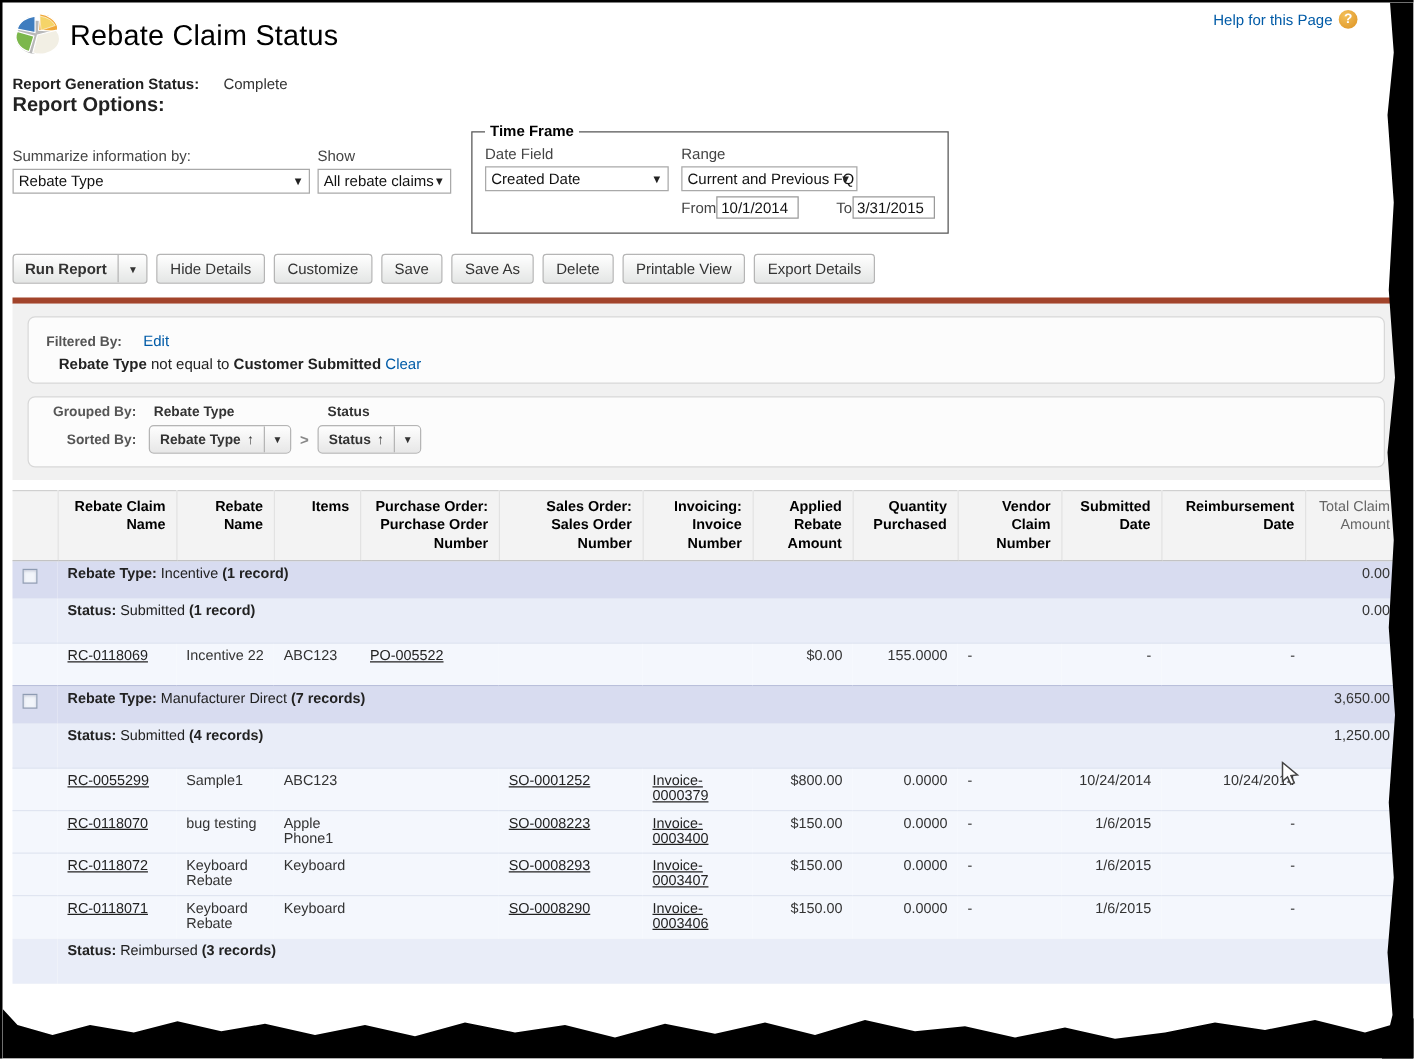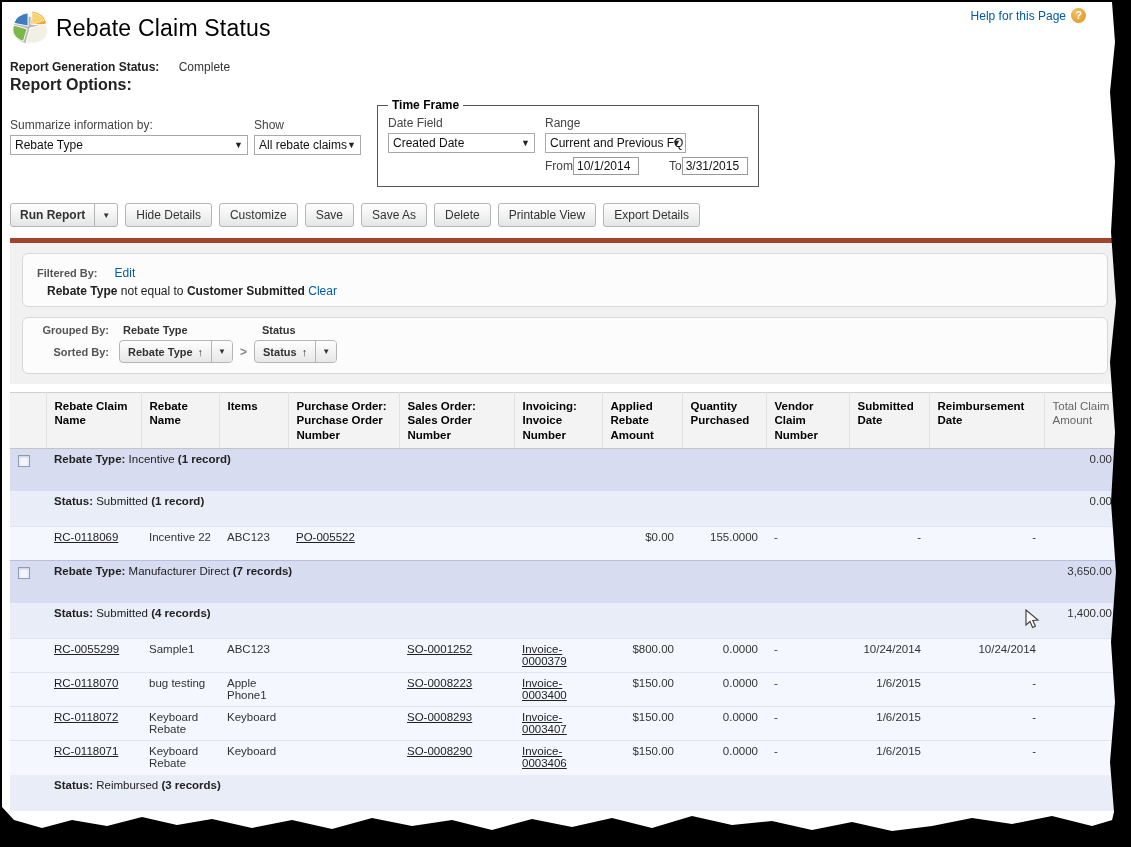--- a/index.html
+++ b/index.html
@@ -78,26 +78,26 @@
   .sort-btn { display:inline-flex; align-items:center; height:23px; border:1px solid #b5b5b5; border-radius:4px;
               overflow:hidden; background:linear-gradient(#fefefe,#e7e7e7); cursor:pointer; }
   .sort-main { padding:0 8px; font-size:11px; font-weight:bold; color:#333; display:flex; align-items:center; gap:5px; }
   .sort-caret { border-left:1px solid #b5b5b5; padding:0 6px; font-size:8px; color:#333; height:100%;
                 display:flex; align-items:center; background:linear-gradient(#fefefe,#e7e7e7); }
   .sort-sep { margin:0 7px; color:#888; font-weight:bold; font-size:12px; }
 
   
   table.report { margin-top:8px; width:1110px; border-collapse:collapse; table-layout:fixed;
                  font-size:11.5px; border-top:1px solid #d0d0d0; }
-  table.report th { background:#f3f3f3; font-weight:bold; color:#000; text-align:left; vertical-align:top;
+  table.report th { background:#f3f3f3; font-weight:bold; color:#000; text-align:right; vertical-align:top;
                     padding:6px 8px; border-bottom:1px solid #c3c3c3; border-right:1px solid #e2e2e2;
                     font-size:11.5px; line-height:1.25; }
   table.report th:last-child { border-right:none; color:#666; font-weight:normal; }
   table.report td { padding:4px 8px; vertical-align:top; }
-  tr.group-band td { background:#d8dcf0; border-top:1px solid #b9bfdb; height:42px; }
+  tr.group-band td { background:#d8dcf0; border-top:1px solid #b9bfdb; height:30px; }
   tr.status-band td { background:#e9edf8; height:36px; }
   tr.data-row td { background:#f4f7fd; border-top:1px solid #e0e5f1; height:34px; }
   td.band-total { text-align:right; vertical-align:bottom; padding-bottom:5px; color:#333; }
   .band-text { font-size:11.5px; color:#222; padding-top:2px; }
   .status-indent { padding-left:22px; }
   .cell-r { text-align:right; }
   .cell-link a { color:#222; text-decoration:underline; cursor:pointer; }
   .checkbox { display:inline-block; width:12px; height:12px; border:1px solid #8e9bb3; background:#f2f5fa;
               box-shadow:inset 0 1px 2px rgba(120,130,160,0.35); cursor:pointer; margin-top:2px; }
 
@@ -301,21 +301,21 @@
             <td class="cell-r"></td>
           </tr>
           <tr class="group-band">
             <td><span class="checkbox"></span></td>
             <td colspan="11" class="band-text"><span class="bold">Rebate Type:</span> <span>Manufacturer Direct</span> <span class="bold">(7 records)</span></td>
             <td class="band-total">3,650.00</td>
           </tr>
           <tr class="status-band">
             <td></td>
             <td colspan="11" class="band-text status-indent"><span class="bold">Status:</span> <span>Submitted</span> <span class="bold">(4 records)</span></td>
-            <td class="band-total">1,400.00</td>
+            <td class="band-total">1,250.00</td>
           </tr>
           <tr class="data-row">
             <td></td>
             <td class="cell-link"><a>RC-0055299</a></td>
             <td>Sample1</td>
             <td>ABC123</td>
             <td></td>
             <td class="cell-link"><a>SO-0001252</a></td>
             <td class="cell-link"><a>Invoice-0000379</a></td>
             <td class="cell-r">$800.00</td>

